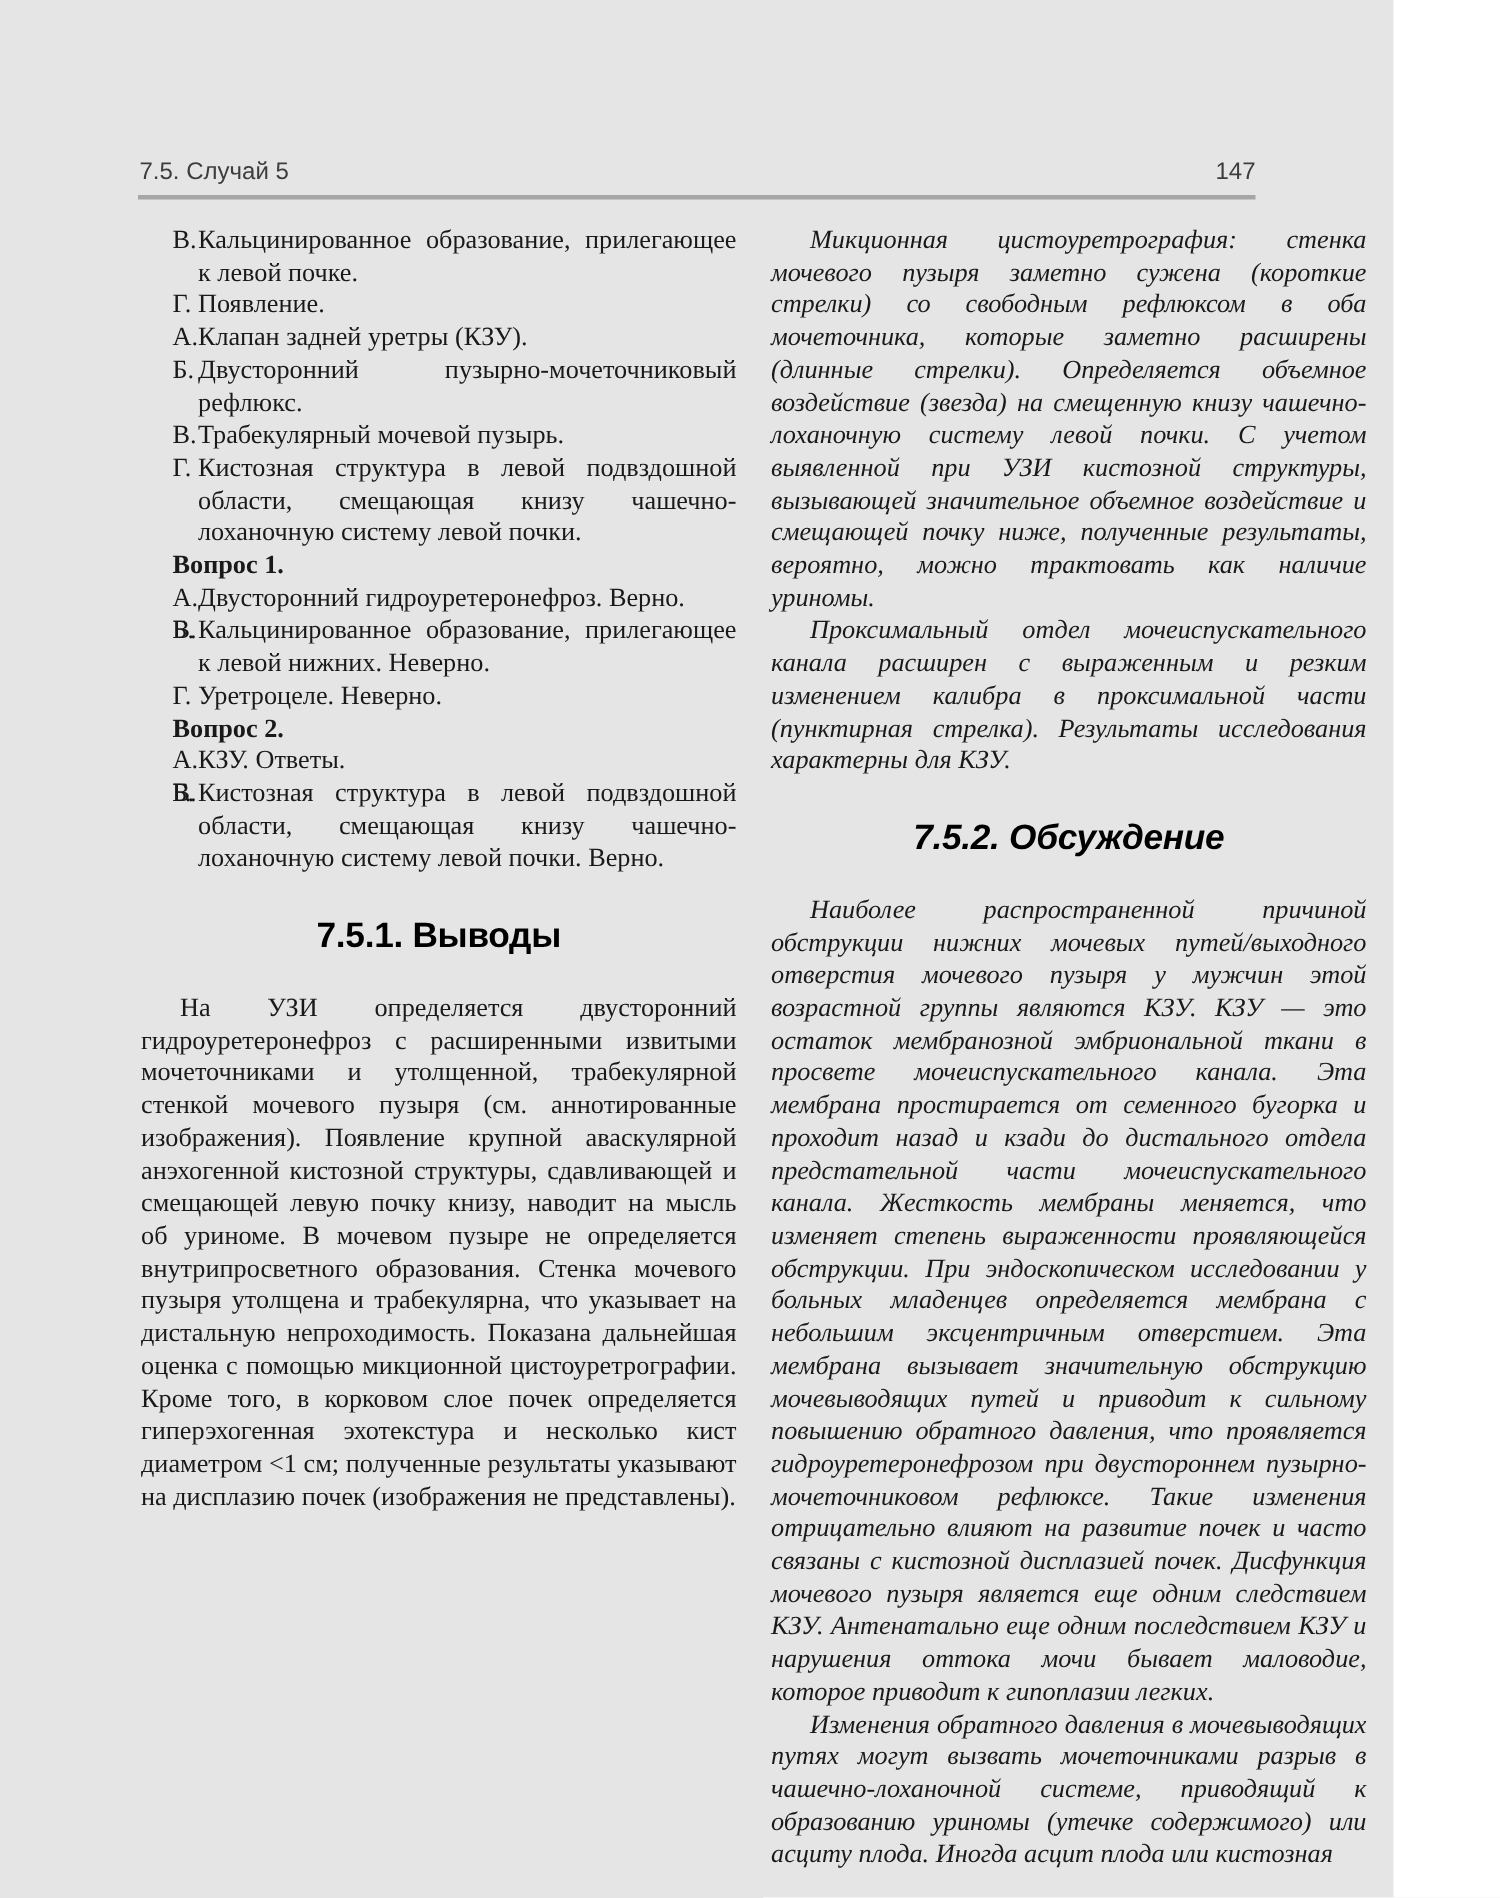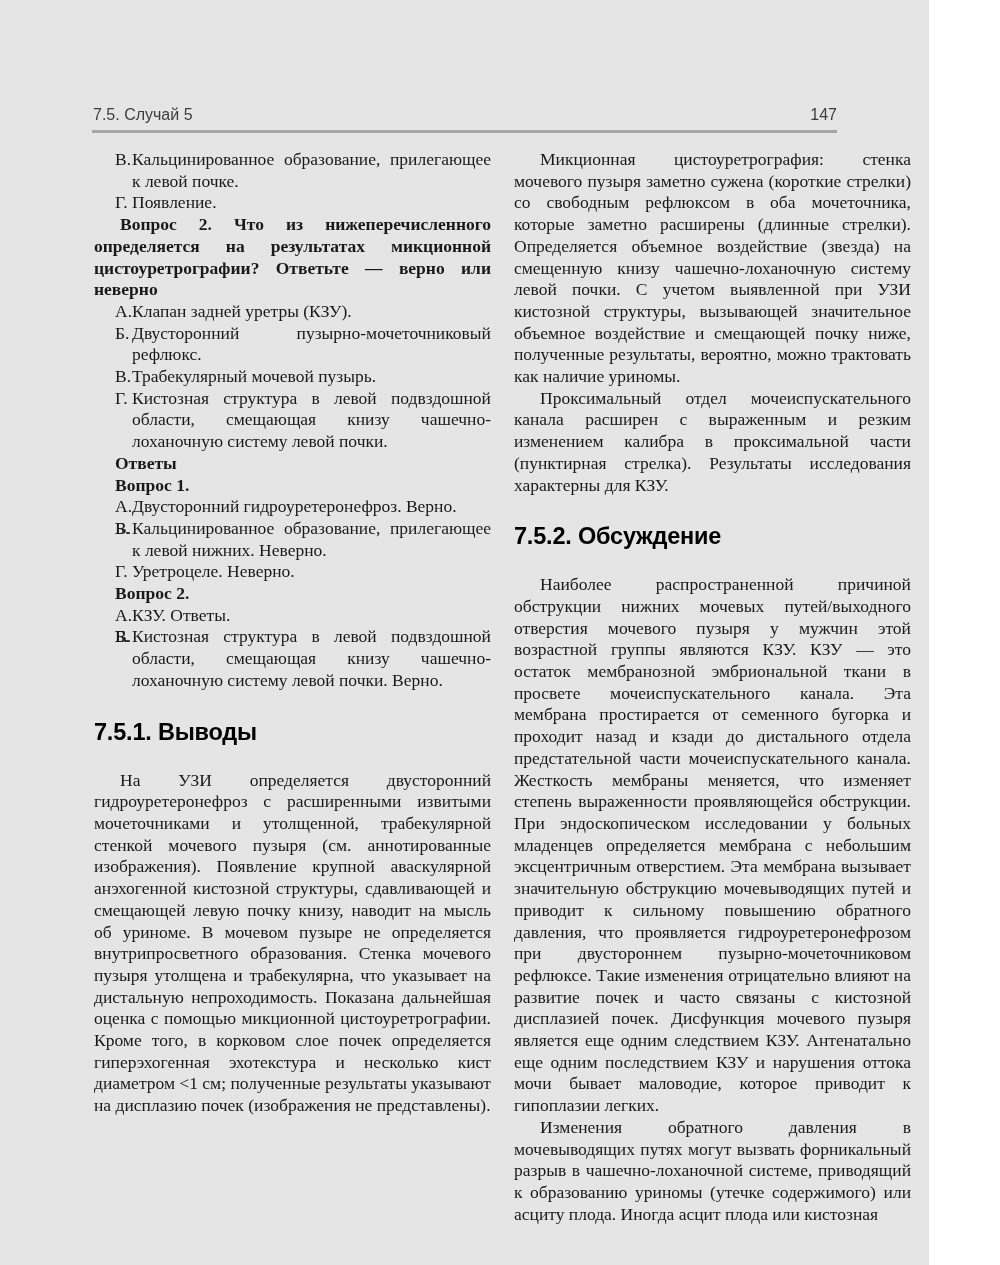--- a/index.html
+++ b/index.html
@@ -40,21 +40,21 @@
     width: 397px;
     font-family: "Liberation Serif", serif;
     font-size: 17.5px;
     line-height: 21.7px;
     color: #191919;
     text-align: justify;
     hyphens: auto;
     -webkit-hyphens: auto;
   }
   .col-left { left: 94px; }
-  .col-right { left: 514px; }
+  .col-right { left: 514px; font-style: italic; }
   .li {
     position: relative;
     padding-left: 38px;
   }
   .li-label {
     position: absolute;
     left: 21px;
   }
   .bold-label {
     padding-left: 21px;
@@ -70,21 +70,21 @@
     margin: 0;
   }
   .section-heading {
     font-family: "Liberation Sans", sans-serif;
     font-weight: bold;
     font-size: 23.5px;
     line-height: 28px;
     letter-spacing: -0.2px;
     color: #000000;
     margin: 26px 0 24px 0;
-    text-align: left;
+    text-align: center;
     text-indent: 0;
   }
 </style>
 </head>
 <body>
 
 <div class="page">
 
   <div class="running-head">
     <span>7.5. Случай 5</span>
@@ -96,40 +96,38 @@
 
     <div class="li">
       <span class="li-label">В.</span>
       <span>Кальцинированное образование, прилегающее к левой почке.</span>
     </div>
     <div class="li">
       <span class="li-label">Г.</span>
       <span>Появление.</span>
     </div>
 
-    <p class="para q-para">Вопрос 2. Что из нижеперечисленного определяется на результатах микционной цистоуретрографии? Ответьте — верно или неверно</p>
 
     <div class="li">
       <span class="li-label">А.</span>
       <span>Клапан задней уретры (КЗУ).</span>
     </div>
     <div class="li">
       <span class="li-label">Б.</span>
       <span>Двусторонний пузырно-мочеточниковый рефлюкс.</span>
     </div>
     <div class="li">
       <span class="li-label">В.</span>
       <span>Трабекулярный мочевой пузырь.</span>
     </div>
     <div class="li">
       <span class="li-label">Г.</span>
       <span>Кистозная структура в левой подвздошной области, смещающая книзу чашечно-лоханочную систему левой почки.</span>
     </div>
 
-    <div class="bold-label">Ответы</div>
     <div class="bold-label">Вопрос 1.</div>
 
     <div class="li">
       <span class="li-label">А.</span>
       <span>Двусторонний гидроуретеронефроз. Верно.</span>
     </div>
     <div class="li">
       <span class="li-label">Б.</span>
     </div>
     <div class="li">
@@ -165,17 +163,17 @@
   </div>
 
   <div class="col col-right">
 
     <p class="para">Микционная цистоуретрография: стенка мочевого пузыря заметно сужена (короткие стрелки) со свободным рефлюксом в оба мочеточника, которые заметно расширены (длинные стрелки). Определяется объемное воздействие (звезда) на смещенную книзу чашечно-лоханочную систему левой почки. С учетом выявленной при УЗИ кистозной структуры, вызывающей значительное объемное воздействие и смещающей почку ниже, полученные результаты, вероятно, можно трактовать как наличие уриномы.</p>
     <p class="para">Проксимальный отдел мочеиспускательного канала расширен с выраженным и резким изменением калибра в проксимальной части (пунктирная стрелка). Результаты исследования характерны для КЗУ.</p>
 
     <h2 class="section-heading">7.5.2. Обсуждение</h2>
 
     <p class="para">Наиболее распространенной причиной обструкции нижних мочевых путей/выходного отверстия мочевого пузыря у мужчин этой возрастной группы являются КЗУ. КЗУ — это остаток мембранозной эмбриональной ткани в просвете мочеиспускательного канала. Эта мембрана простирается от семенного бугорка и проходит назад и кзади до дистального отдела предстательной части мочеиспускательного канала. Жесткость мембраны меняется, что изменяет степень выраженности проявляющейся обструкции. При эндоскопическом исследовании у больных младенцев определяется мембрана с небольшим эксцентричным отверстием. Эта мембрана вызывает значительную обструкцию мочевыводящих путей и приводит к сильному повышению обратного давления, что проявляется гидроуретеронефрозом при двустороннем пузырно-мочеточниковом рефлюксе. Такие изменения отрицательно влияют на развитие почек и часто связаны с кистозной дисплазией почек. Дисфункция мочевого пузыря является еще одним следствием КЗУ. Антенатально еще одним последствием КЗУ и нарушения оттока мочи бывает маловодие, которое приводит к гипоплазии легких.</p>
-    <p class="para">Изменения обратного давления в мочевыводящих путях могут вызвать форникальный разрыв в чашечно-лоханочной системе, приводящий к образованию уриномы (утечке содержимого) или асциту плода. Иногда асцит плода или кистозная</p>
+    <p class="para">Изменения обратного давления в мочевыводящих путях могут вызвать мочеточниками разрыв в чашечно-лоханочной системе, приводящий к образованию уриномы (утечке содержимого) или асциту плода. Иногда асцит плода или кистозная</p>
 
   </div>
 
 </div>
 
 </body></html>

